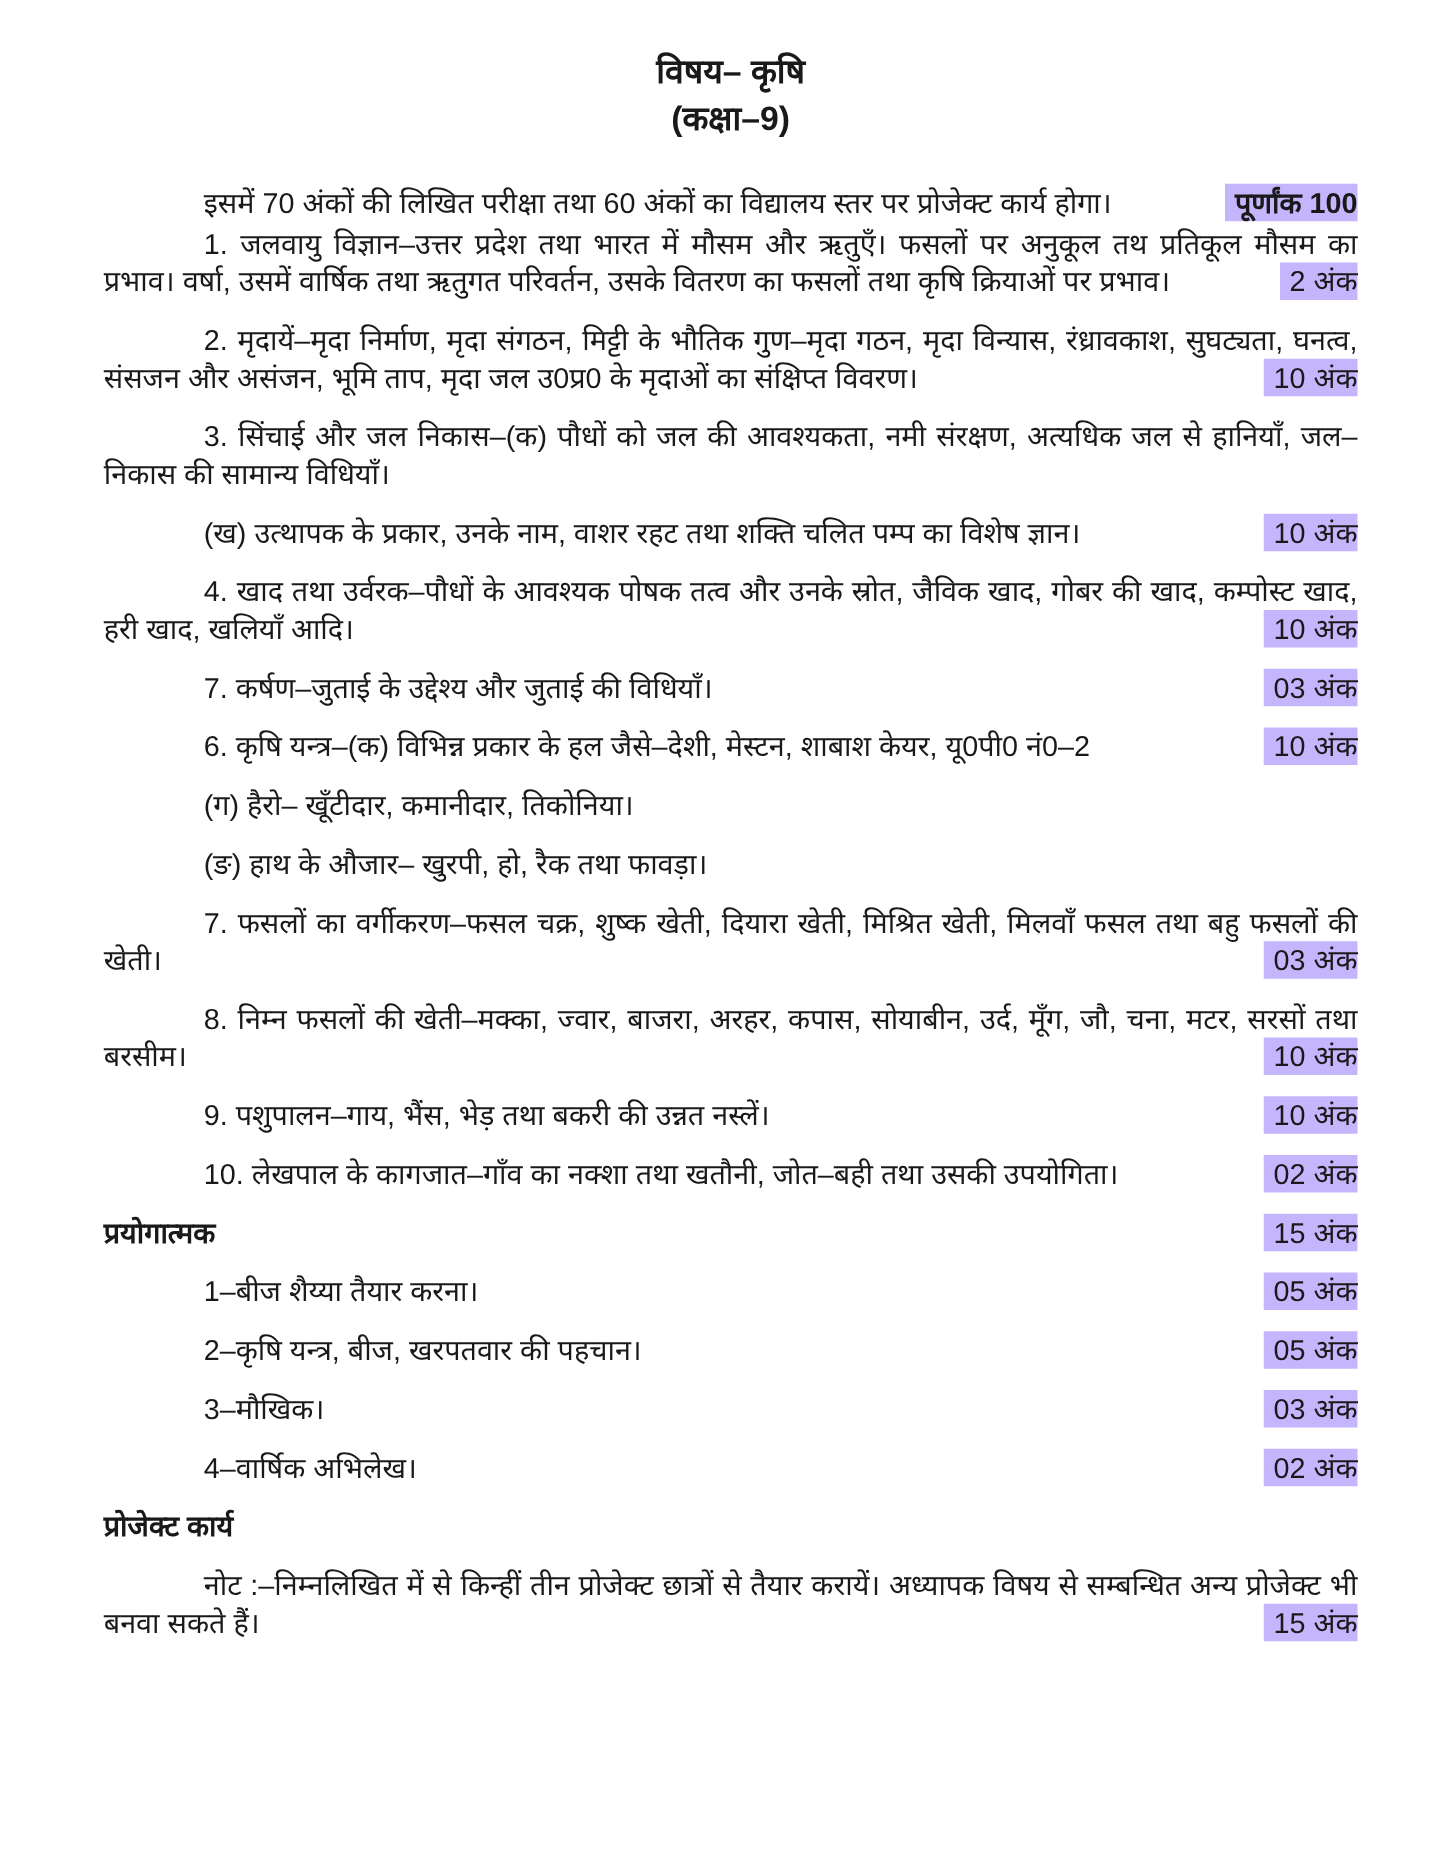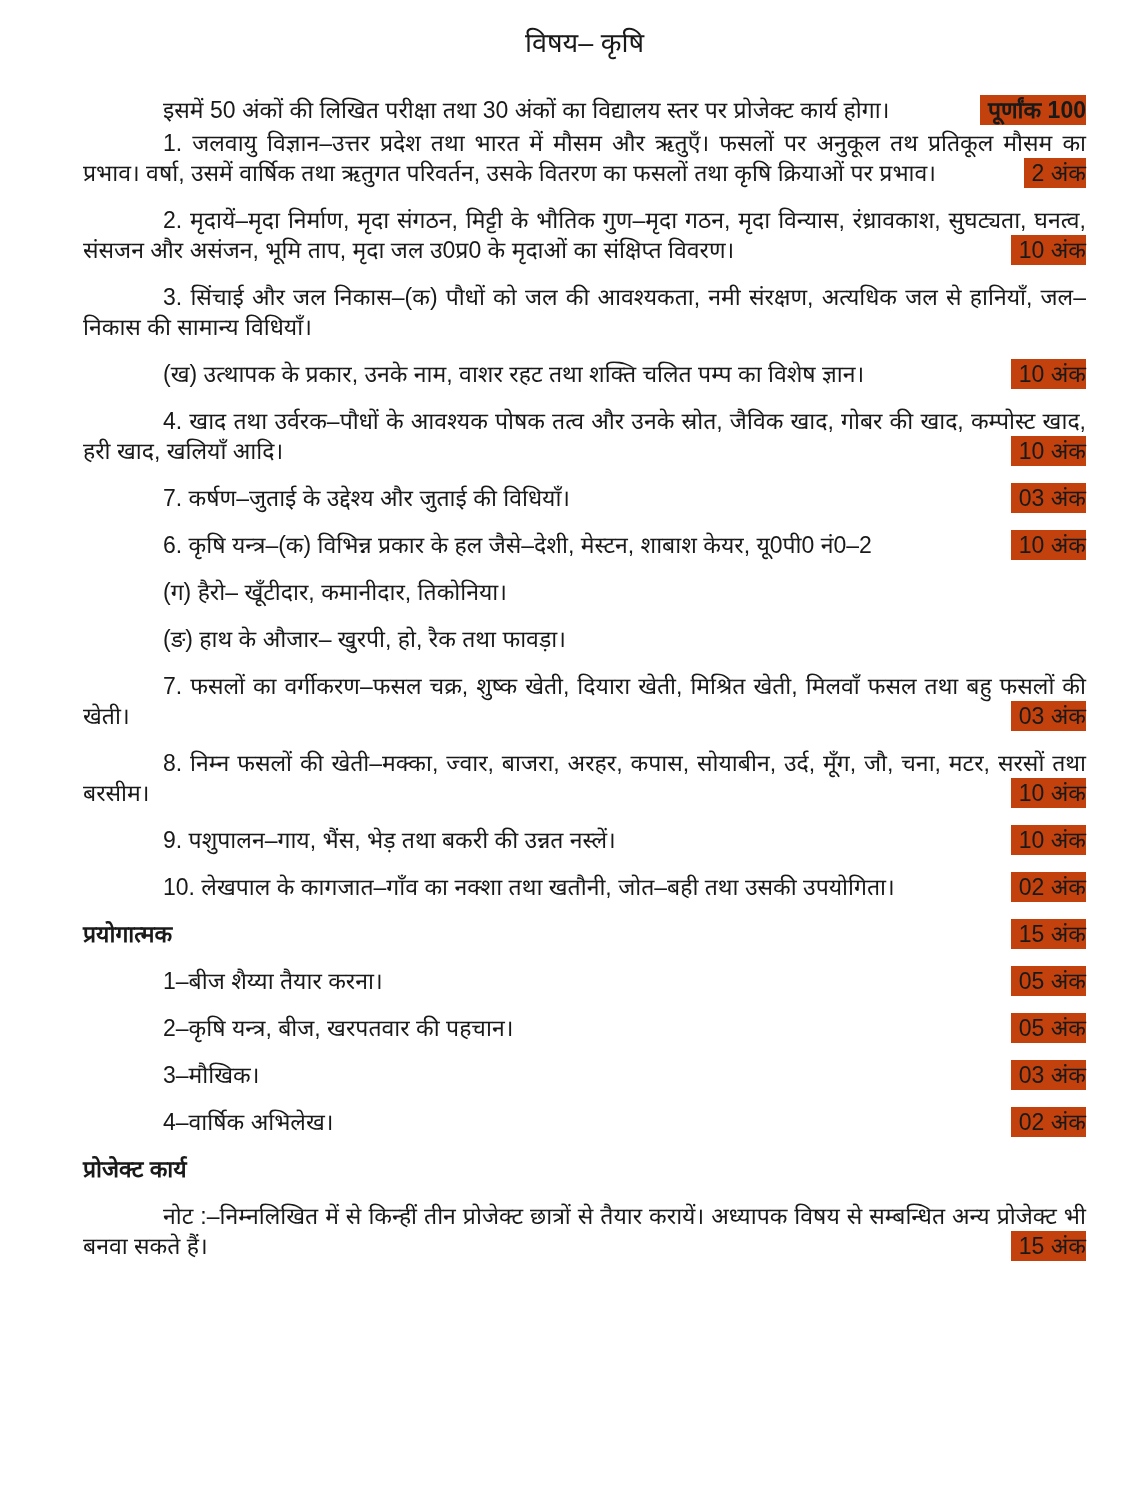--- a/index.html
+++ b/index.html
@@ -7,63 +7,64 @@
   body {
     width: 1148px;
     height: 1485px;
     background: #ffffff;
     color: #191919;
     font-family: "Liberation Sans", sans-serif;
     overflow: hidden;
   }
   .page { padding: 24px 62px 10px 83px; }
 
-  .title-block { text-align: center; font-weight: 400; font-size: 27px; line-height: 38px; }
+  .title-block { text-align: center; font-weight: 700; font-size: 27px; line-height: 38px; margin-top: 14px; }
 
   .item {
     position: relative;
     margin-top: 17px;
     font-size: 23px;
     line-height: 30px;
     text-align: justify;
   }
   .item .text { margin: 0; text-indent: 80px; }
   .intro { margin-top: 33px; }
   .first-item { margin-top: 3px; }
   .lead { font-weight: 400; }
   .bold { font-weight: 700; }
   .marks {
     position: absolute;
     right: 0;
     bottom: 0;
     white-space: nowrap;
-    background: #c2410c;
+    background: #c4b5fd;
     padding-left: 8px;
   }
   .section-row {
     position: relative;
     margin-top: 17px;
     font-size: 23px;
     line-height: 30px;
     text-align: left;
     font-weight: 700;
   }
   .section-row .marks { font-weight: 400; }
 </style>
 </head>
 <body>
 
 <div class="page">
 
   <div class="title-block">
     <div>विषय– कृषि</div>
+    <div>(कक्षा–9)</div>
   </div>
 
   <div class="item intro">
-    <p class="text"><span>इसमें 50 अंकों की लिखित परीक्षा तथा 30 अंकों का विद्यालय स्तर पर प्रोजेक्ट कार्य होगा।</span></p>
+    <p class="text"><span>इसमें 70 अंकों की लिखित परीक्षा तथा 60 अंकों का विद्यालय स्तर पर प्रोजेक्ट कार्य होगा।</span></p>
     <span class="marks bold">पूर्णांक 100</span>
   </div>
 
   <div class="item first-item">
     <p class="text"><span class="lead">1. जलवायु विज्ञान</span><span>–उत्तर प्रदेश तथा भारत में मौसम और ऋतुएँ। फसलों पर अनुकूल तथ प्रतिकूल मौसम का प्रभाव। वर्षा, उसमें वार्षिक तथा ऋतुगत परिवर्तन, उसके वितरण का फसलों तथा कृषि क्रियाओं पर प्रभाव।</span></p>
     <span class="marks">2 अंक</span>
   </div>
 
   <div class="item">
     <p class="text"><span class="lead">2. मृदायें</span><span>–मृदा निर्माण, मृदा संगठन, मिट्टी के भौतिक गुण–मृदा गठन, मृदा विन्यास, रंध्रावकाश, सुघट्यता, घनत्व, संसजन और असंजन, भूमि ताप, मृदा जल उ0प्र0 के मृदाओं का संक्षिप्त विवरण।</span></p>

